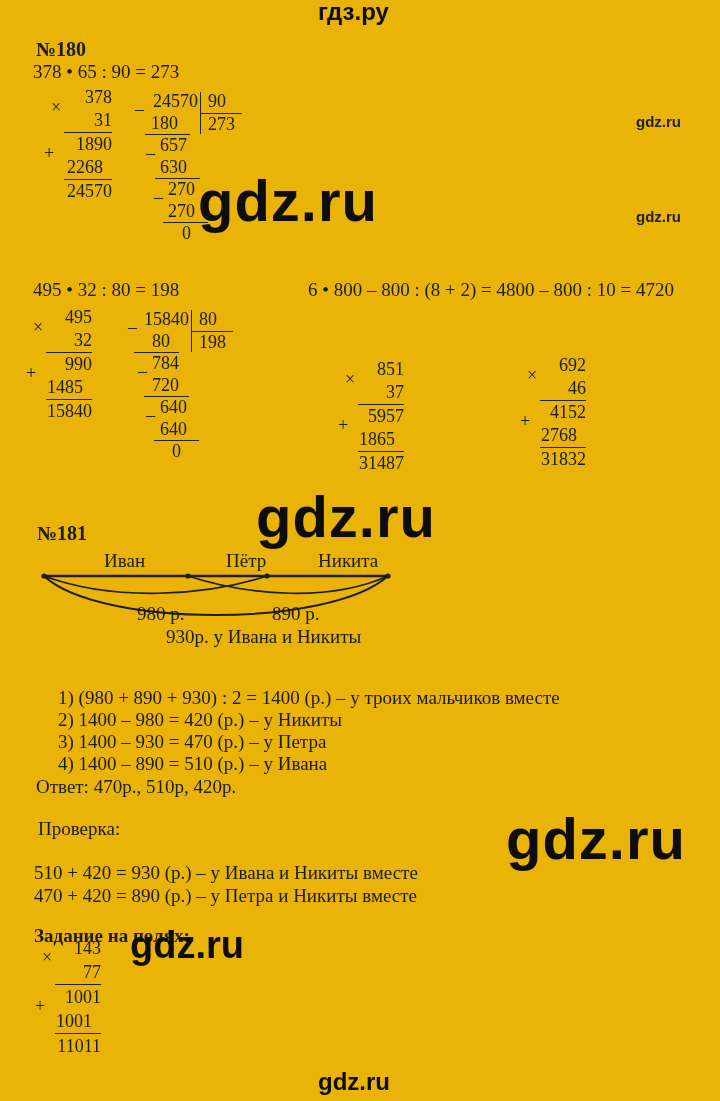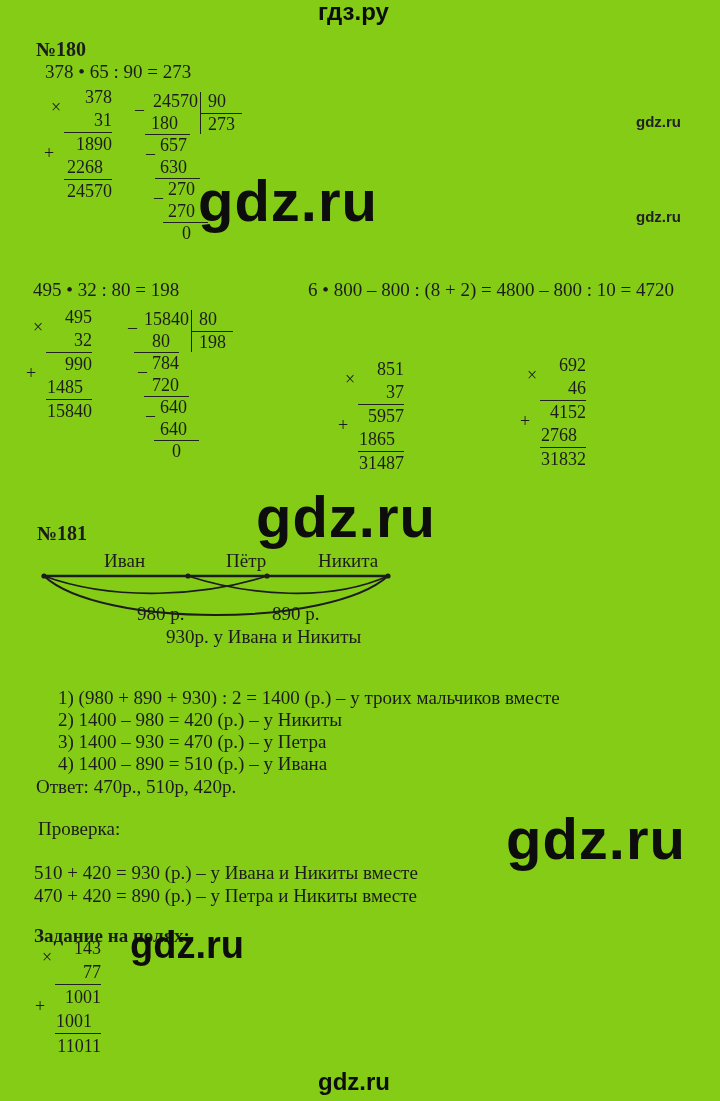--- a/index.html
+++ b/index.html
@@ -1,16 +1,16 @@
 <!DOCTYPE html>
 <html><head>
 <meta charset="utf-8">
 <style>
   html,body{margin:0;padding:0;background:#fff;}
-  #page{position:relative;width:720px;height:1101px;background:#84cc16;overflow:hidden;
+  #page{position:relative;width:720px;height:1101px;background:#eab308;overflow:hidden;
         color:#1c1c1c;font-family:"Liberation Serif",serif;}
   .abs{position:absolute;white-space:nowrap;}
   .eq{font-size:19px;}
   .hnum{font-size:20px;font-weight:bold;}
   .wm{font-family:"Liberation Sans",sans-serif;font-weight:bold;color:#0d0d0d;line-height:1;}
   .wm-big{font-size:58px;letter-spacing:1px;}
   .wm-mid{font-size:38px;}
   .wm-small{font-size:15px;color:#222;}
   .brand{font-family:"Liberation Sans",sans-serif;font-weight:bold;font-size:24px;color:#0d0d0d;}
 
@@ -37,21 +37,21 @@
 </style>
 </head>
 <body>
 
 <div id="page">
 
   <div class="abs brand" style="left:318px;top:-2px;">гдз.ру</div>
   <div class="abs brand" style="left:318px;top:1068px;">gdz.ru</div>
 
   <div class="abs hnum" style="left:36px;top:38px;">№180</div>
-  <div class="abs eq" style="left:33px;top:61px;margin-left:12px;">378 • 65 : 90 = 273</div>
+  <div class="abs eq" style="left:33px;top:61px;">378 • 65 : 90 = 273</div>
 
   <div class="mult" style="left:64px;top:86px;width:48px;">
     <span class="times">×</span>
     <span class="plus">+</span>
     <div class="mrow">378</div>
     <div class="mrow">31</div>
     <div class="mrow ruled">1890</div>
     <div class="mrow shifted">2268</div>
     <div class="mrow ruled">24570</div>
   </div>

